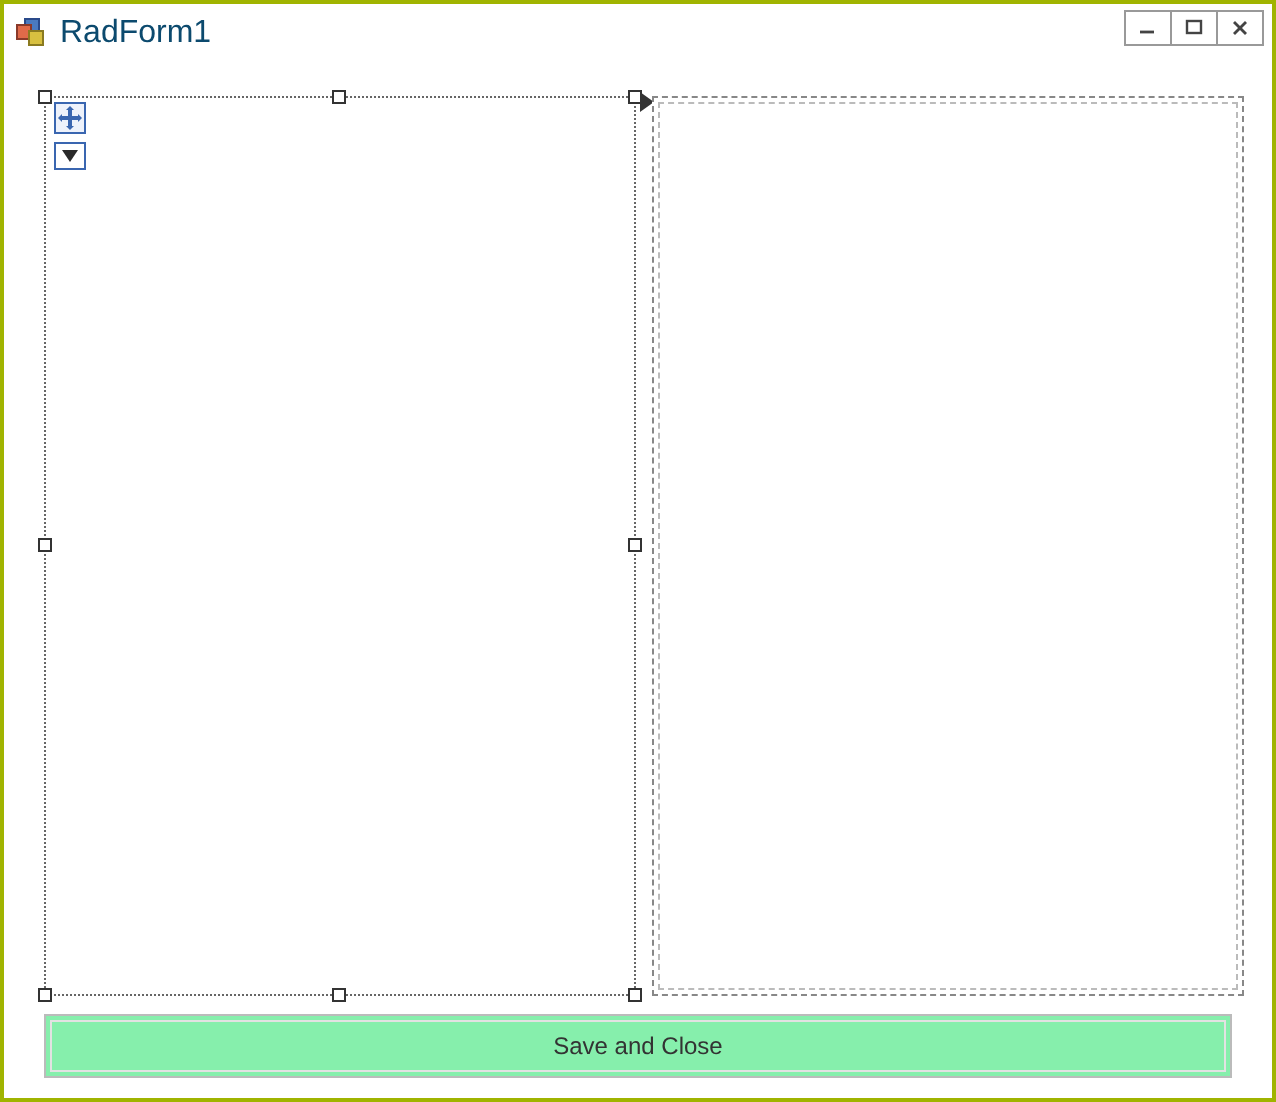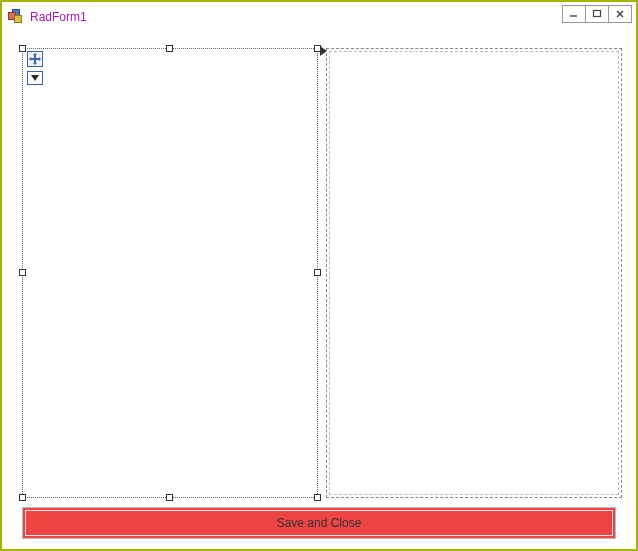--- a/index.html
+++ b/index.html
@@ -38,22 +38,22 @@
   }
   .app-icon .sq2 {
     position: absolute; left: 4px; top: 0px; width: 8px; height: 8px;
     background: #4a7ac0; border: 1px solid #2a4a8a;
   }
   .app-icon .sq3 {
     position: absolute; left: 6px; top: 6px; width: 8px; height: 8px;
     background: #d8c040; border: 1px solid #8a7a20;
   }
   .title-text {
-    font-size: 12px;
-    color: #a21caf;
+    font-size: 16px;
+    color: #0c4a6e;
   }
   .window-controls {
     position: absolute;
     right: 2px; top: 1px;
     display: flex;
   }
   .win-btn {
     width: 24px; height: 18px;
     border: 1px solid #999;
     margin-left: -1px;
@@ -147,21 +147,21 @@
     border: 1px dashed #bbb;
   }
 
   
   .bottom-button {
     position: absolute;
     left: 18px; right: 18px;
     bottom: 8px;
     height: 32px;
     border: 1px solid #bbb;
-    background: #ef4444;
+    background: #86efac;
     display: flex;
     align-items: center;
     justify-content: center;
     font-size: 12px;
     color: #333;
   }
   
   .bottom-button::before {
     content: "";
     position: absolute;

